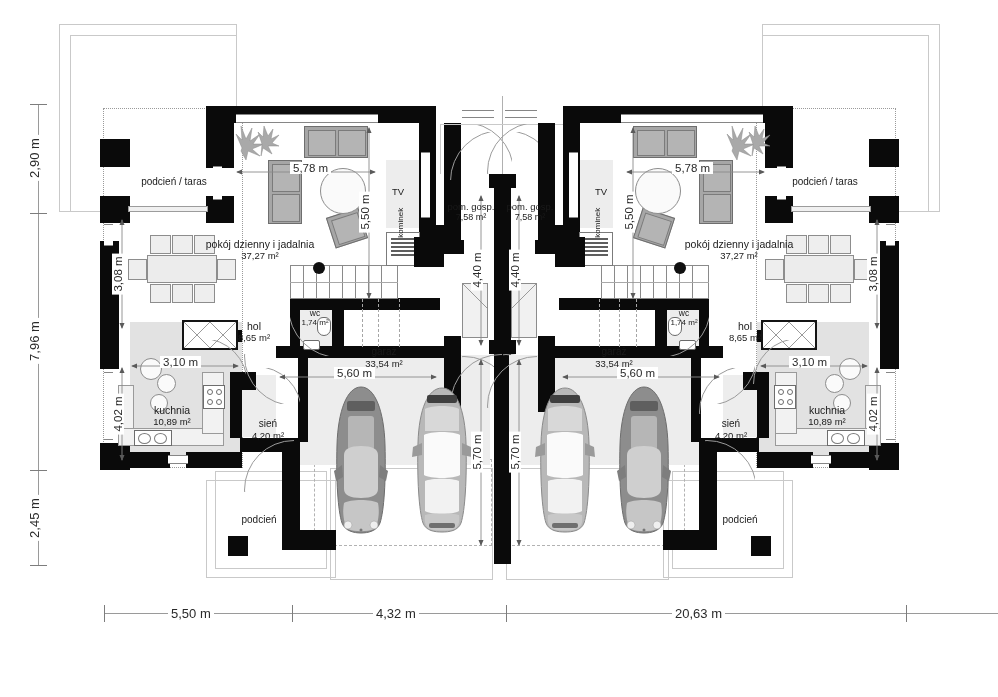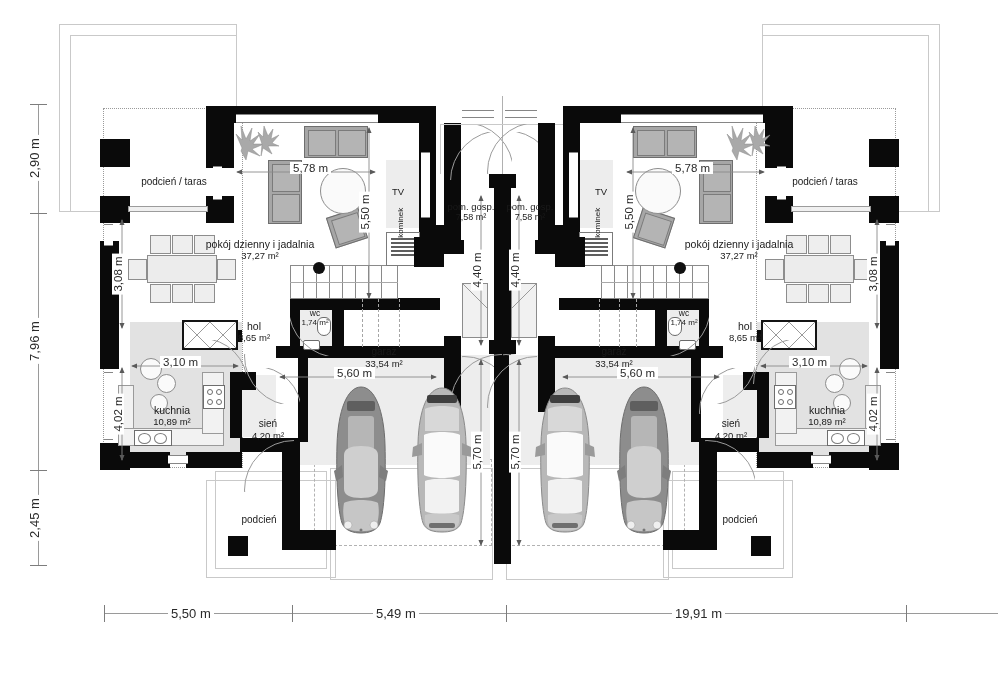--- a/index.html
+++ b/index.html
@@ -627,16 +627,16 @@
   <div class="dimtxt vert" style="left:873px;top:414px;transform:rotate(-90deg) translate(-50%,-50%);">4,02 m</div>
   <div class="dimtxt" style="left:617px;top:367px;">5,60 m</div>
   <div class="dimtxt vert" style="left:515px;top:270px;transform:rotate(-90deg) translate(-50%,-50%);">4,40 m</div>
   <div class="dimtxt vert" style="left:515px;top:452px;transform:rotate(-90deg) translate(-50%,-50%);">5,70 m</div>
 
   <div class="dimtxt vert" style="left:34px;top:158px;font-size:13px;transform:rotate(-90deg) translate(-50%,-50%);">2,90 m</div>
   <div class="dimtxt vert" style="left:34px;top:341px;font-size:13px;transform:rotate(-90deg) translate(-50%,-50%);">7,96 m</div>
   <div class="dimtxt vert" style="left:34px;top:518px;font-size:13px;transform:rotate(-90deg) translate(-50%,-50%);">2,45 m</div>
 
   <div class="dimtxt" style="left:168px;top:606px;font-size:13px;">5,50 m</div>
-  <div class="dimtxt" style="left:373px;top:606px;font-size:13px;">5,49 m</div>
-  <div class="dimtxt" style="left:672px;top:606px;font-size:13px;">19,91 m</div>
+  <div class="dimtxt" style="left:373px;top:606px;font-size:13px;">4,32 m</div>
+  <div class="dimtxt" style="left:672px;top:606px;font-size:13px;">20,63 m</div>
 
 </div>
 
 </body></html>

